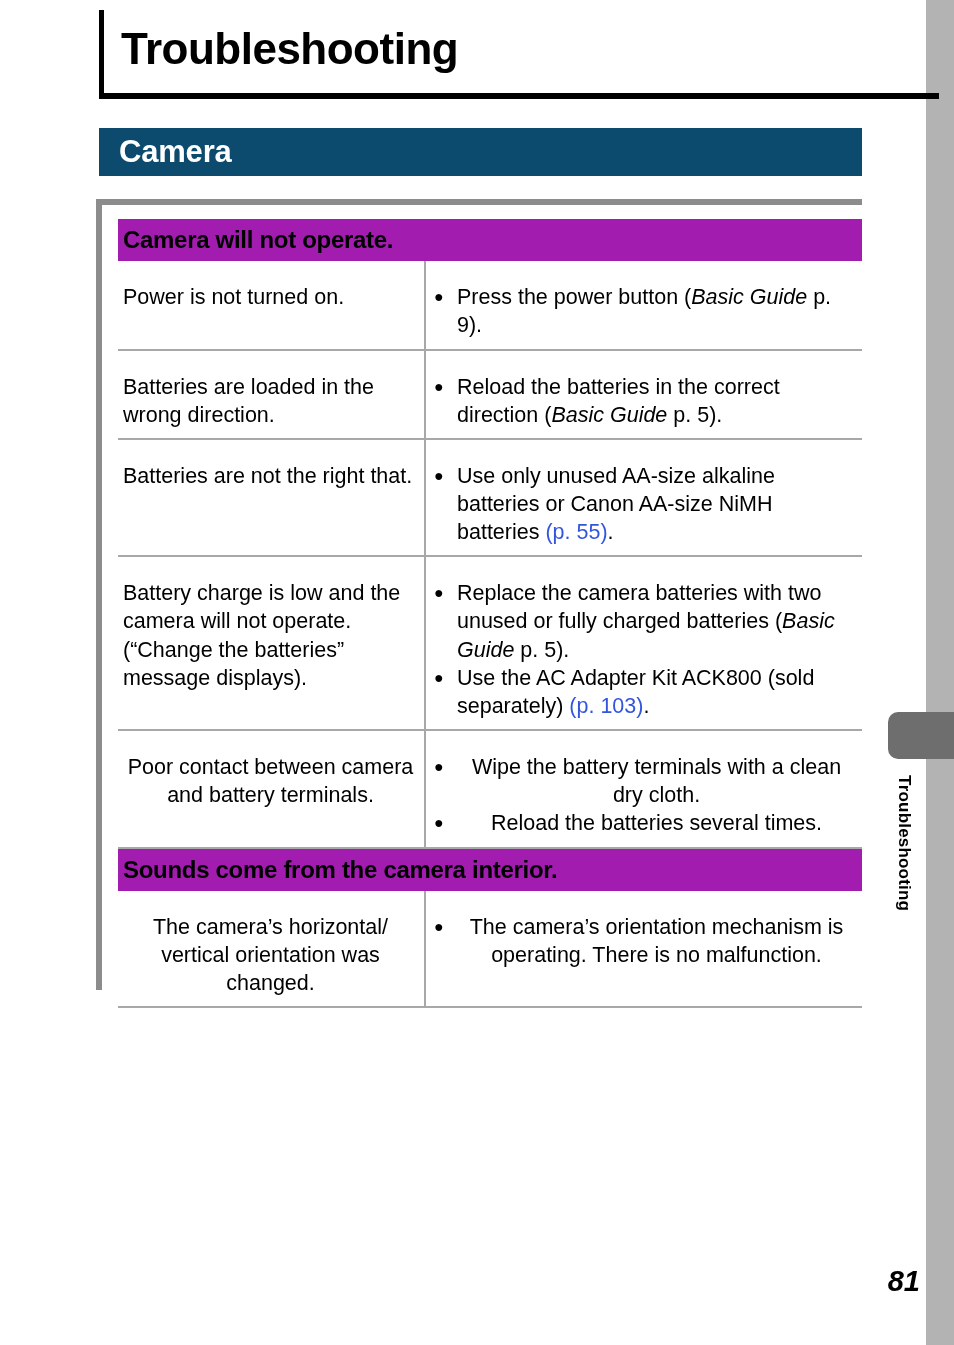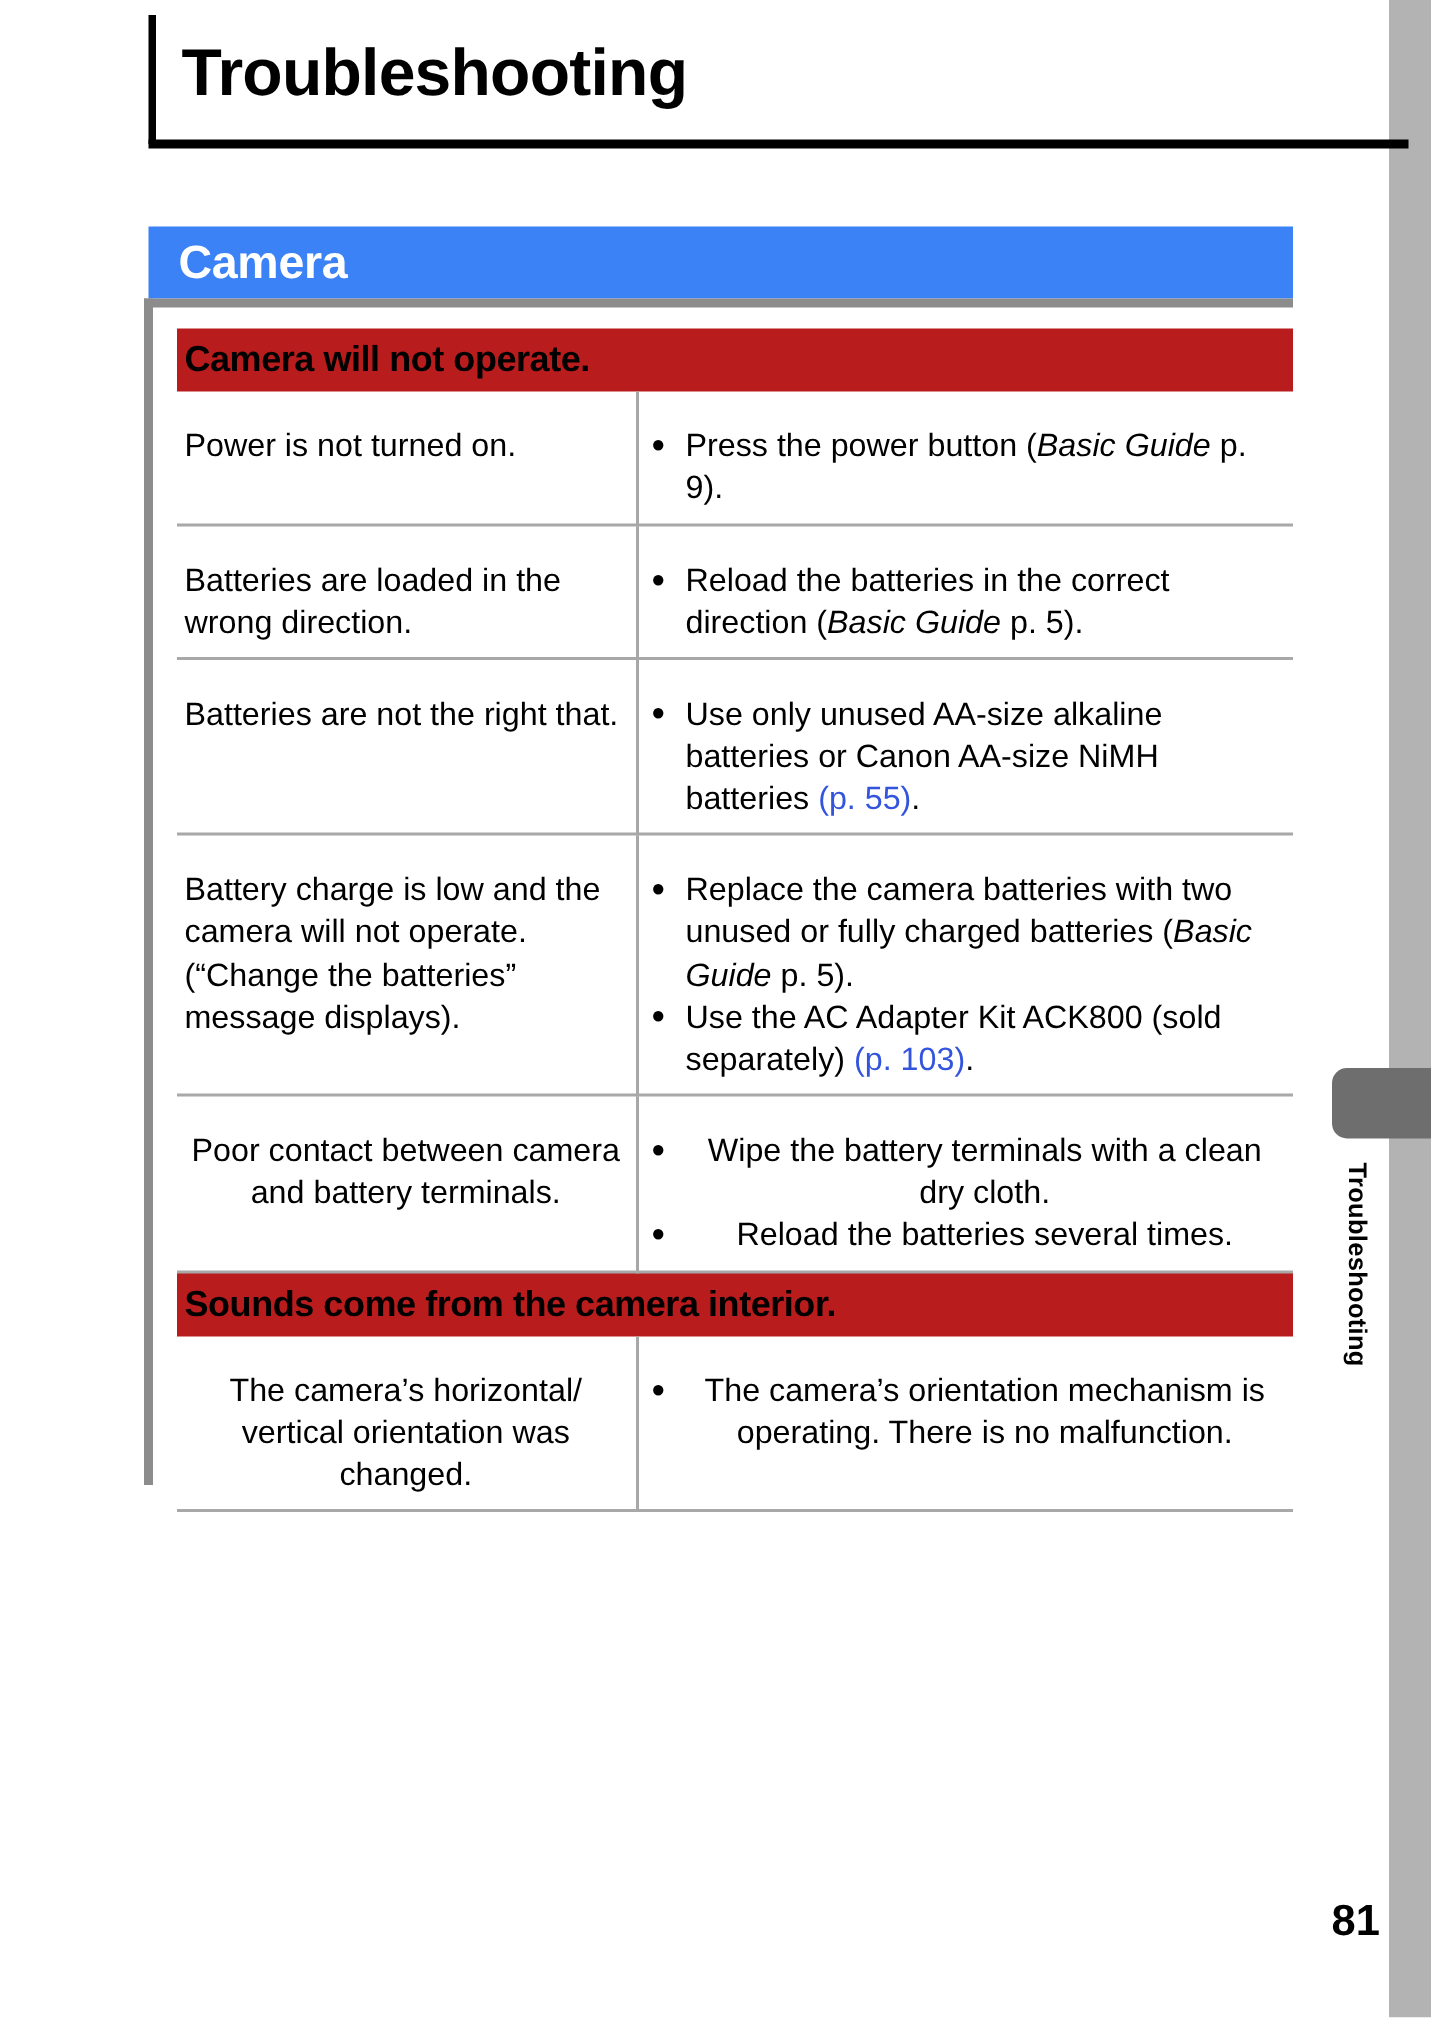--- a/index.html
+++ b/index.html
@@ -72,22 +72,21 @@
     letter-spacing: -0.5px;
     line-height: 1;
     white-space: nowrap;
   }
 
   
   .section-bar {
     position: absolute;
     left: 99px; top: 128px;
     width: 763px; height: 48px;
-    background: #3b82f6;
-    margin-top: 23px;
+    background: #0c4a6e;
   }
   .section-bar-label {
     position: absolute;
     left: 20px; top: 8px;
     color: #fff;
     font-size: 31px;
     font-weight: bold;
     letter-spacing: -0.2px;
     line-height: 1;
     white-space: nowrap;
@@ -114,21 +113,21 @@
 
   .tbl {
     position: absolute;
     left: 22px; top: 20px;
     width: 744px;
     border-collapse: collapse;
   }
   .tbl td, .tbl th { padding: 0; vertical-align: top; }
 
   .grp-head td {
-    background: #b91c1c;
+    background: #a21caf;
     font-size: 24px;
     font-weight: bold;
     letter-spacing: -0.3px;
     padding: 8px 0 9px 5px;
     line-height: 1.05;
   }
 
   .drow td {
     border-bottom: 2px solid #a8a8a8;
     font-size: 21.5px;
@@ -162,20 +161,21 @@
   span.ref { color: #3355dd; }
 
   
   .folio {
     position: absolute;
     left: 860px; top: 1265px;
     width: 60px;
     text-align: right;
     font-size: 29px;
     font-weight: bold;
+    font-style: italic;
   }
 </style>
 </head>
 <body>
 
 <div class="edge-strip"></div>
 
 <div class="side-tab"></div>
 <div class="side-tab-label">Troubleshooting</div>
 

